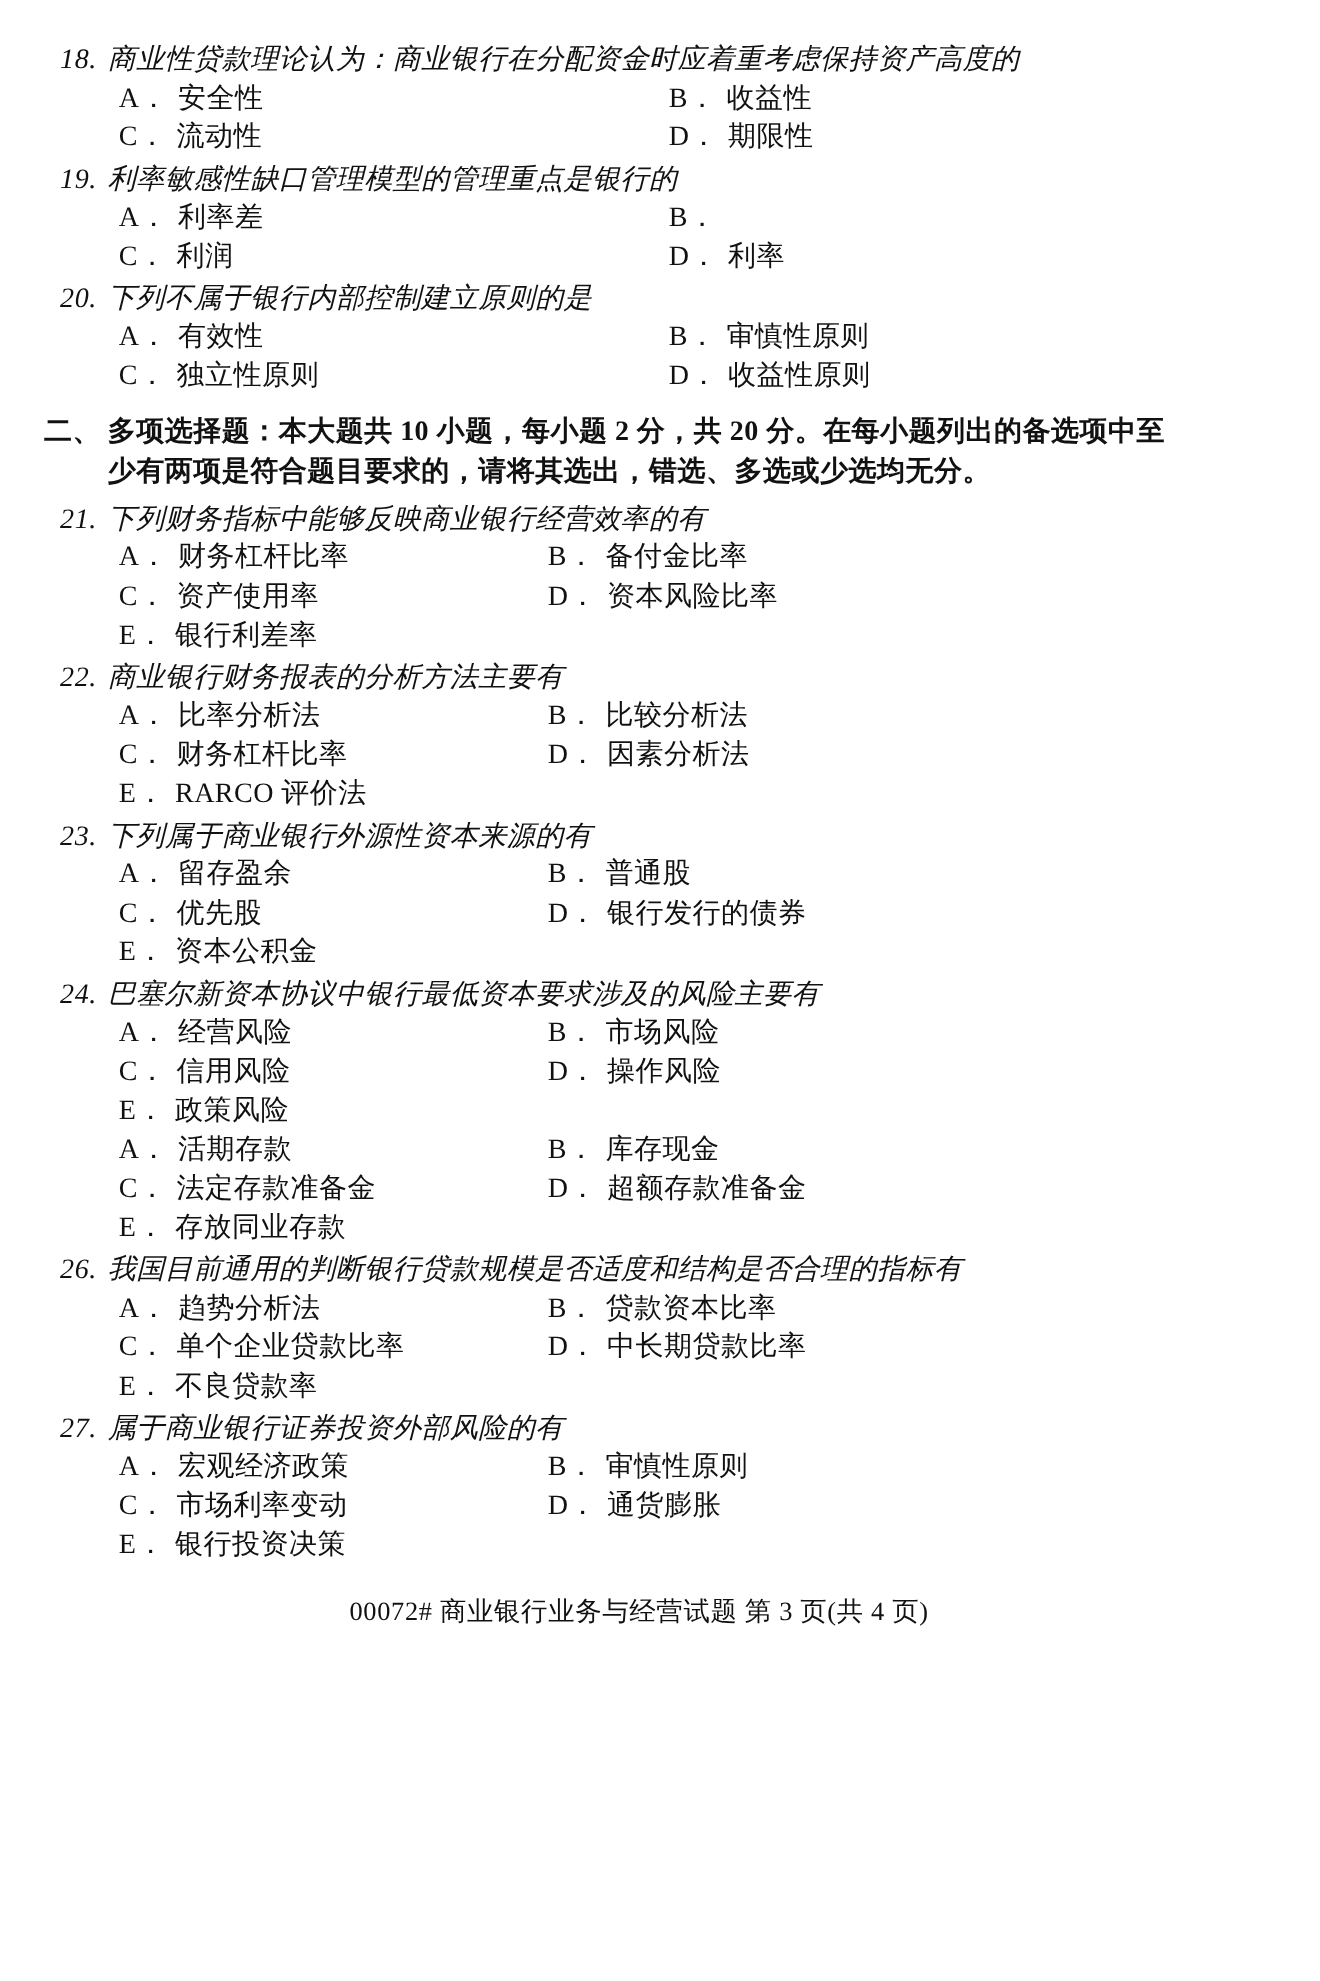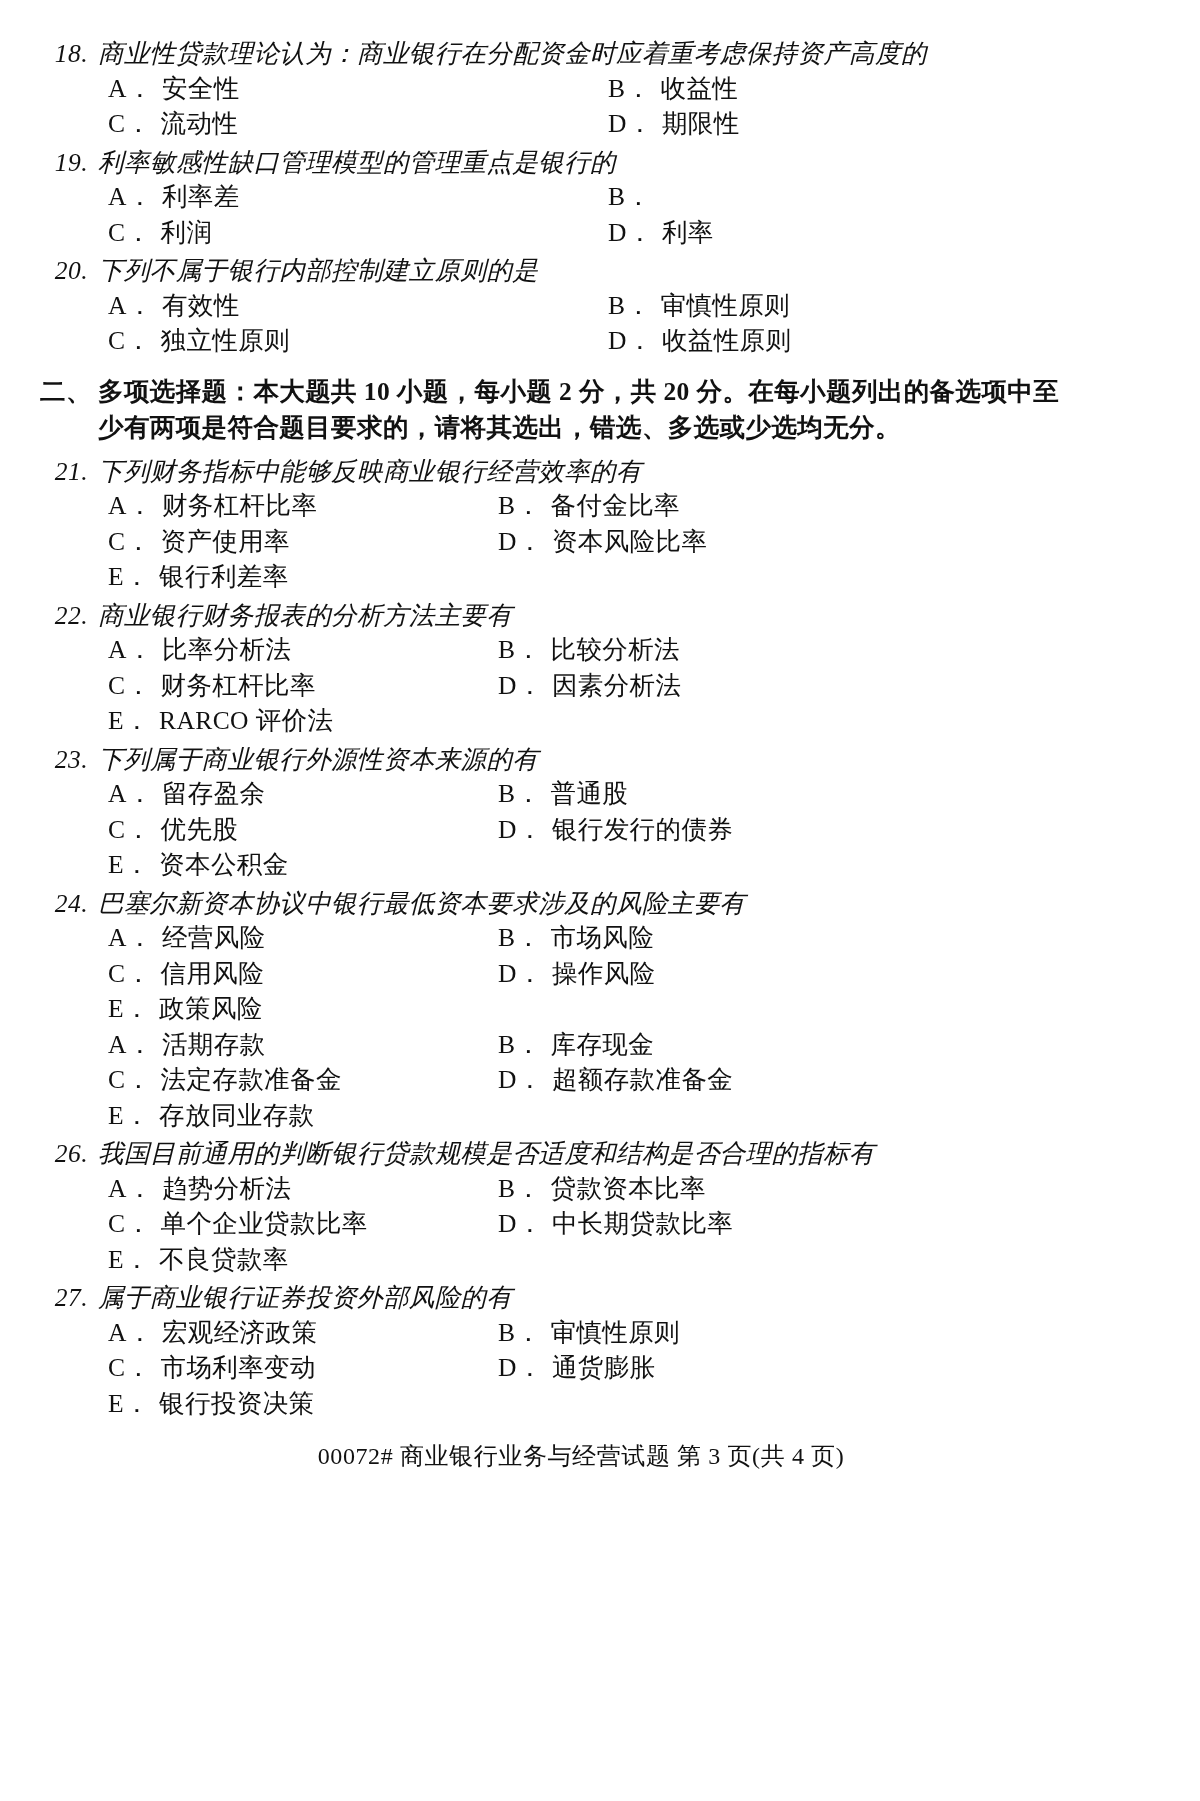--- a/index.html
+++ b/index.html
@@ -97,21 +97,21 @@
   .section-head .sec-text {
     flex: 1 1 auto;
     line-height: 1.42;
   }
   .section-head .sec-text .cont {
     display: block;
   }
 
   
   .footer {
-    margin-top: 28px;
+    margin-top: 38px;
     text-align: center;
     font-size: 24px;
     letter-spacing: 0.6px;
     padding-bottom: 26px;
   }
 </style>
 </head>
 <body>
 
 <div class="page">

